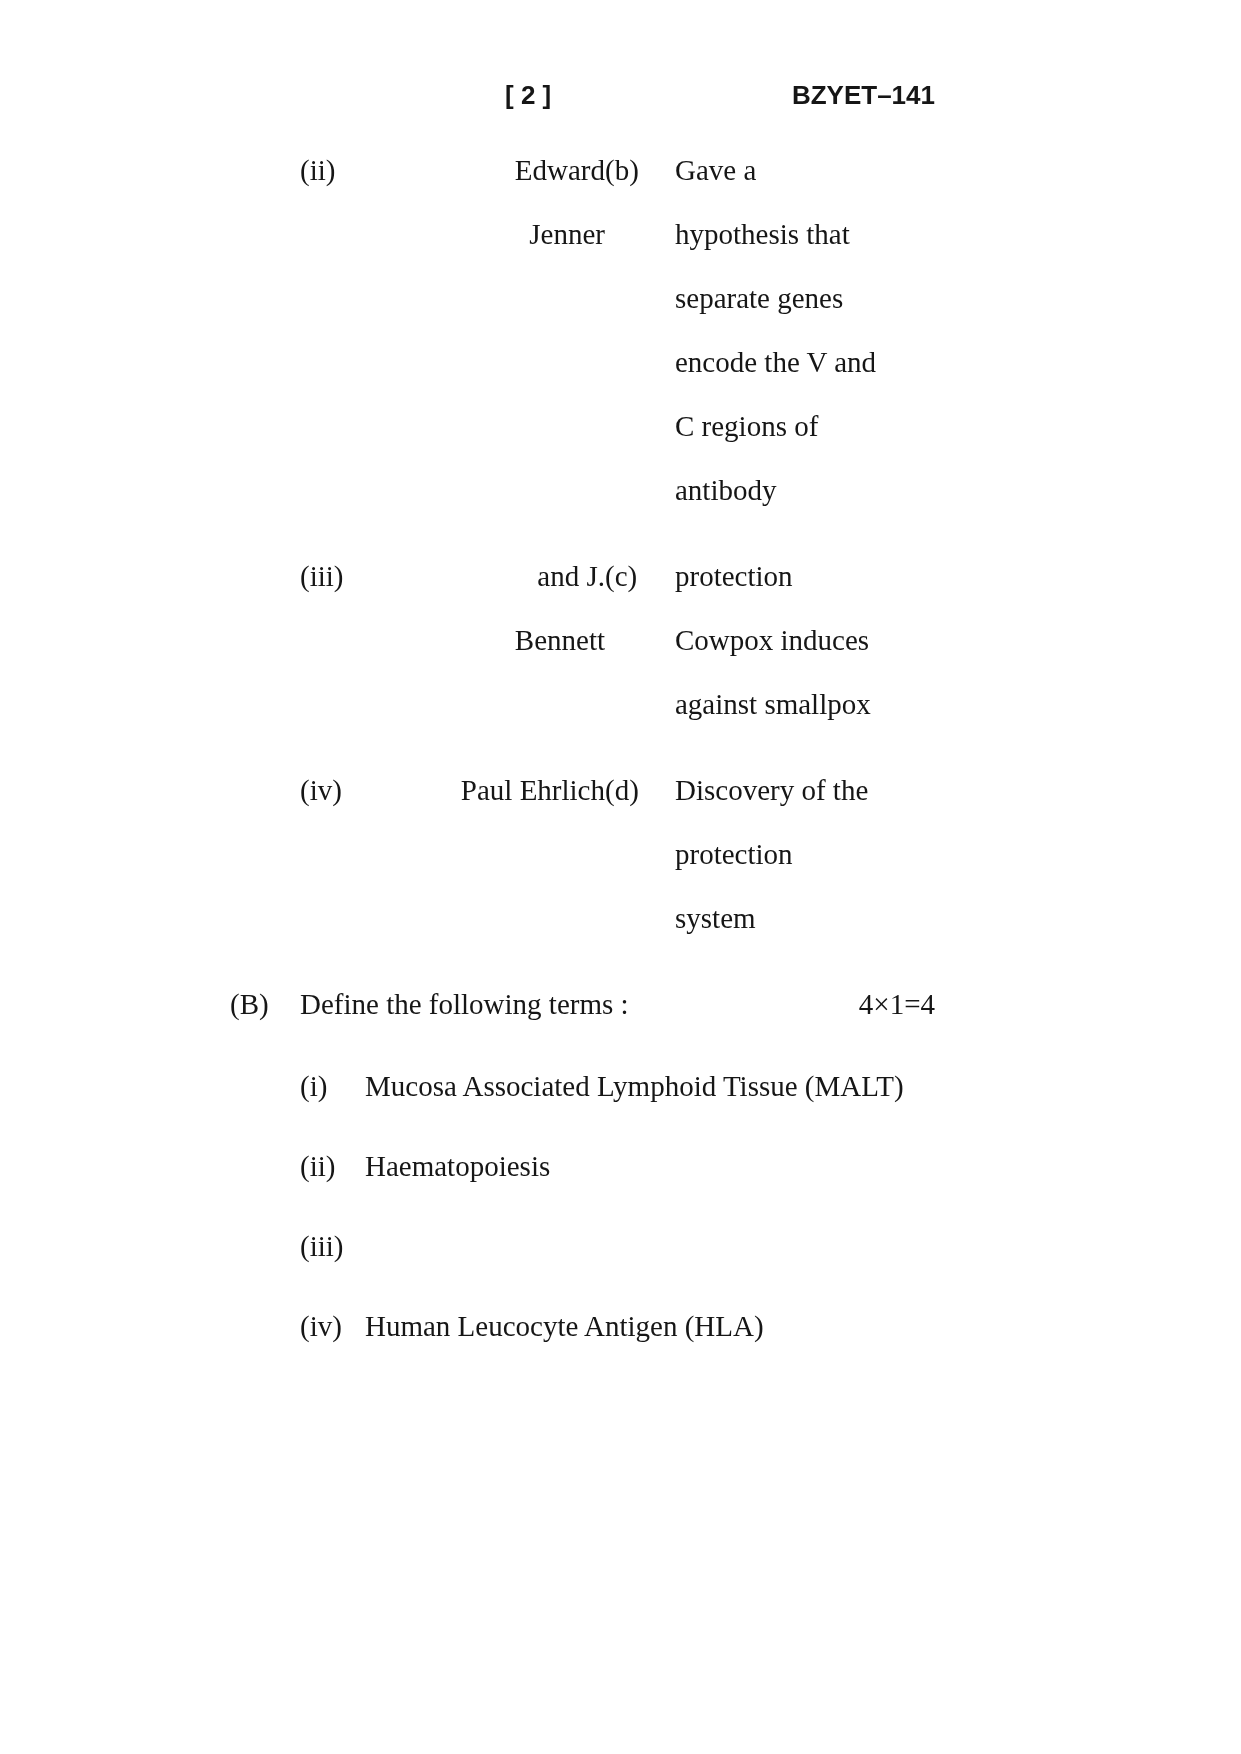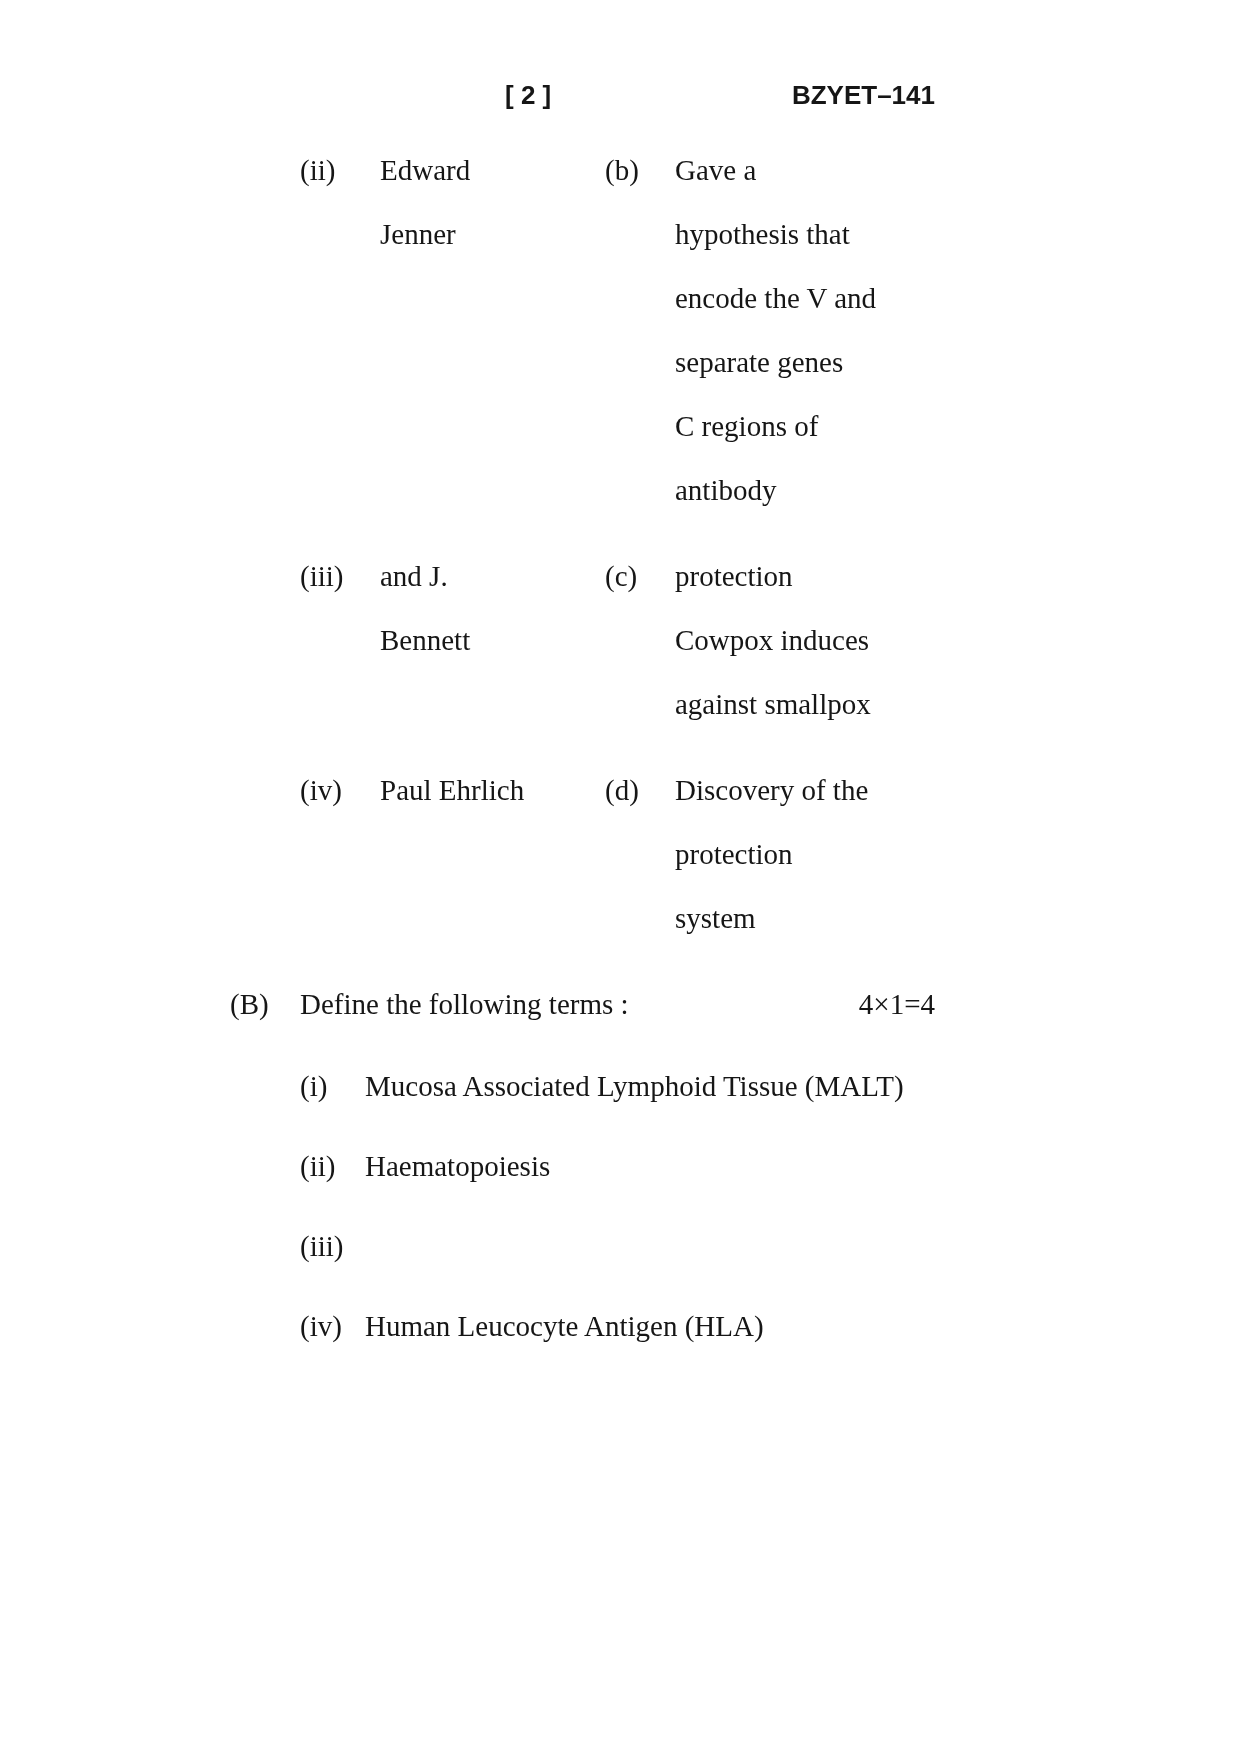--- a/index.html
+++ b/index.html
@@ -24,21 +24,21 @@
     font-size:26px;
     line-height:30px;
   }
   .pageno{position:absolute;left:505px;}
   .code{position:absolute;right:306px;margin-left:8px;}
   .content{position:absolute;top:138px;left:0;right:0;}
 
   .match{margin-left:300px;width:660px;}
   .mrow{display:flex;margin-bottom:22px;}
   .c-num{width:80px;flex:0 0 80px;}
-  .c-name{width:225px;flex:0 0 225px;}
+  .c-name{width:225px;flex:0 0 225px;text-align:right;}
   .c-letter{width:70px;flex:0 0 70px;}
   .c-desc{width:285px;flex:0 0 285px;white-space:nowrap;}
 
   .secb{display:flex;margin-left:230px;width:705px;margin-bottom:18px;}
   .c-blabel{width:70px;flex:0 0 70px;}
   .c-bprompt{flex:1;}
   .c-bmarks{flex:0 0 auto;}
 
   .bitem{display:flex;margin-left:300px;margin-bottom:16px;}
   .c-inum{width:65px;flex:0 0 65px;}
@@ -62,22 +62,22 @@
       <div class="mrow">
         <div class="c-num">(ii)</div>
         <div class="c-name">
           <div>Edward</div>
           <div>Jenner</div>
         </div>
         <div class="c-letter">(b)</div>
         <div class="c-desc">
           <div>Gave a</div>
           <div>hypothesis that</div>
+          <div>separate genes</div>
           <div>encode the V and</div>
-          <div>separate genes</div>
           <div>C regions of</div>
           <div>antibody</div>
         </div>
       </div>
 
       <div class="mrow">
         <div class="c-num">(iii)</div>
         <div class="c-name">
           <div>and J.</div>
           <div>Bennett</div>

